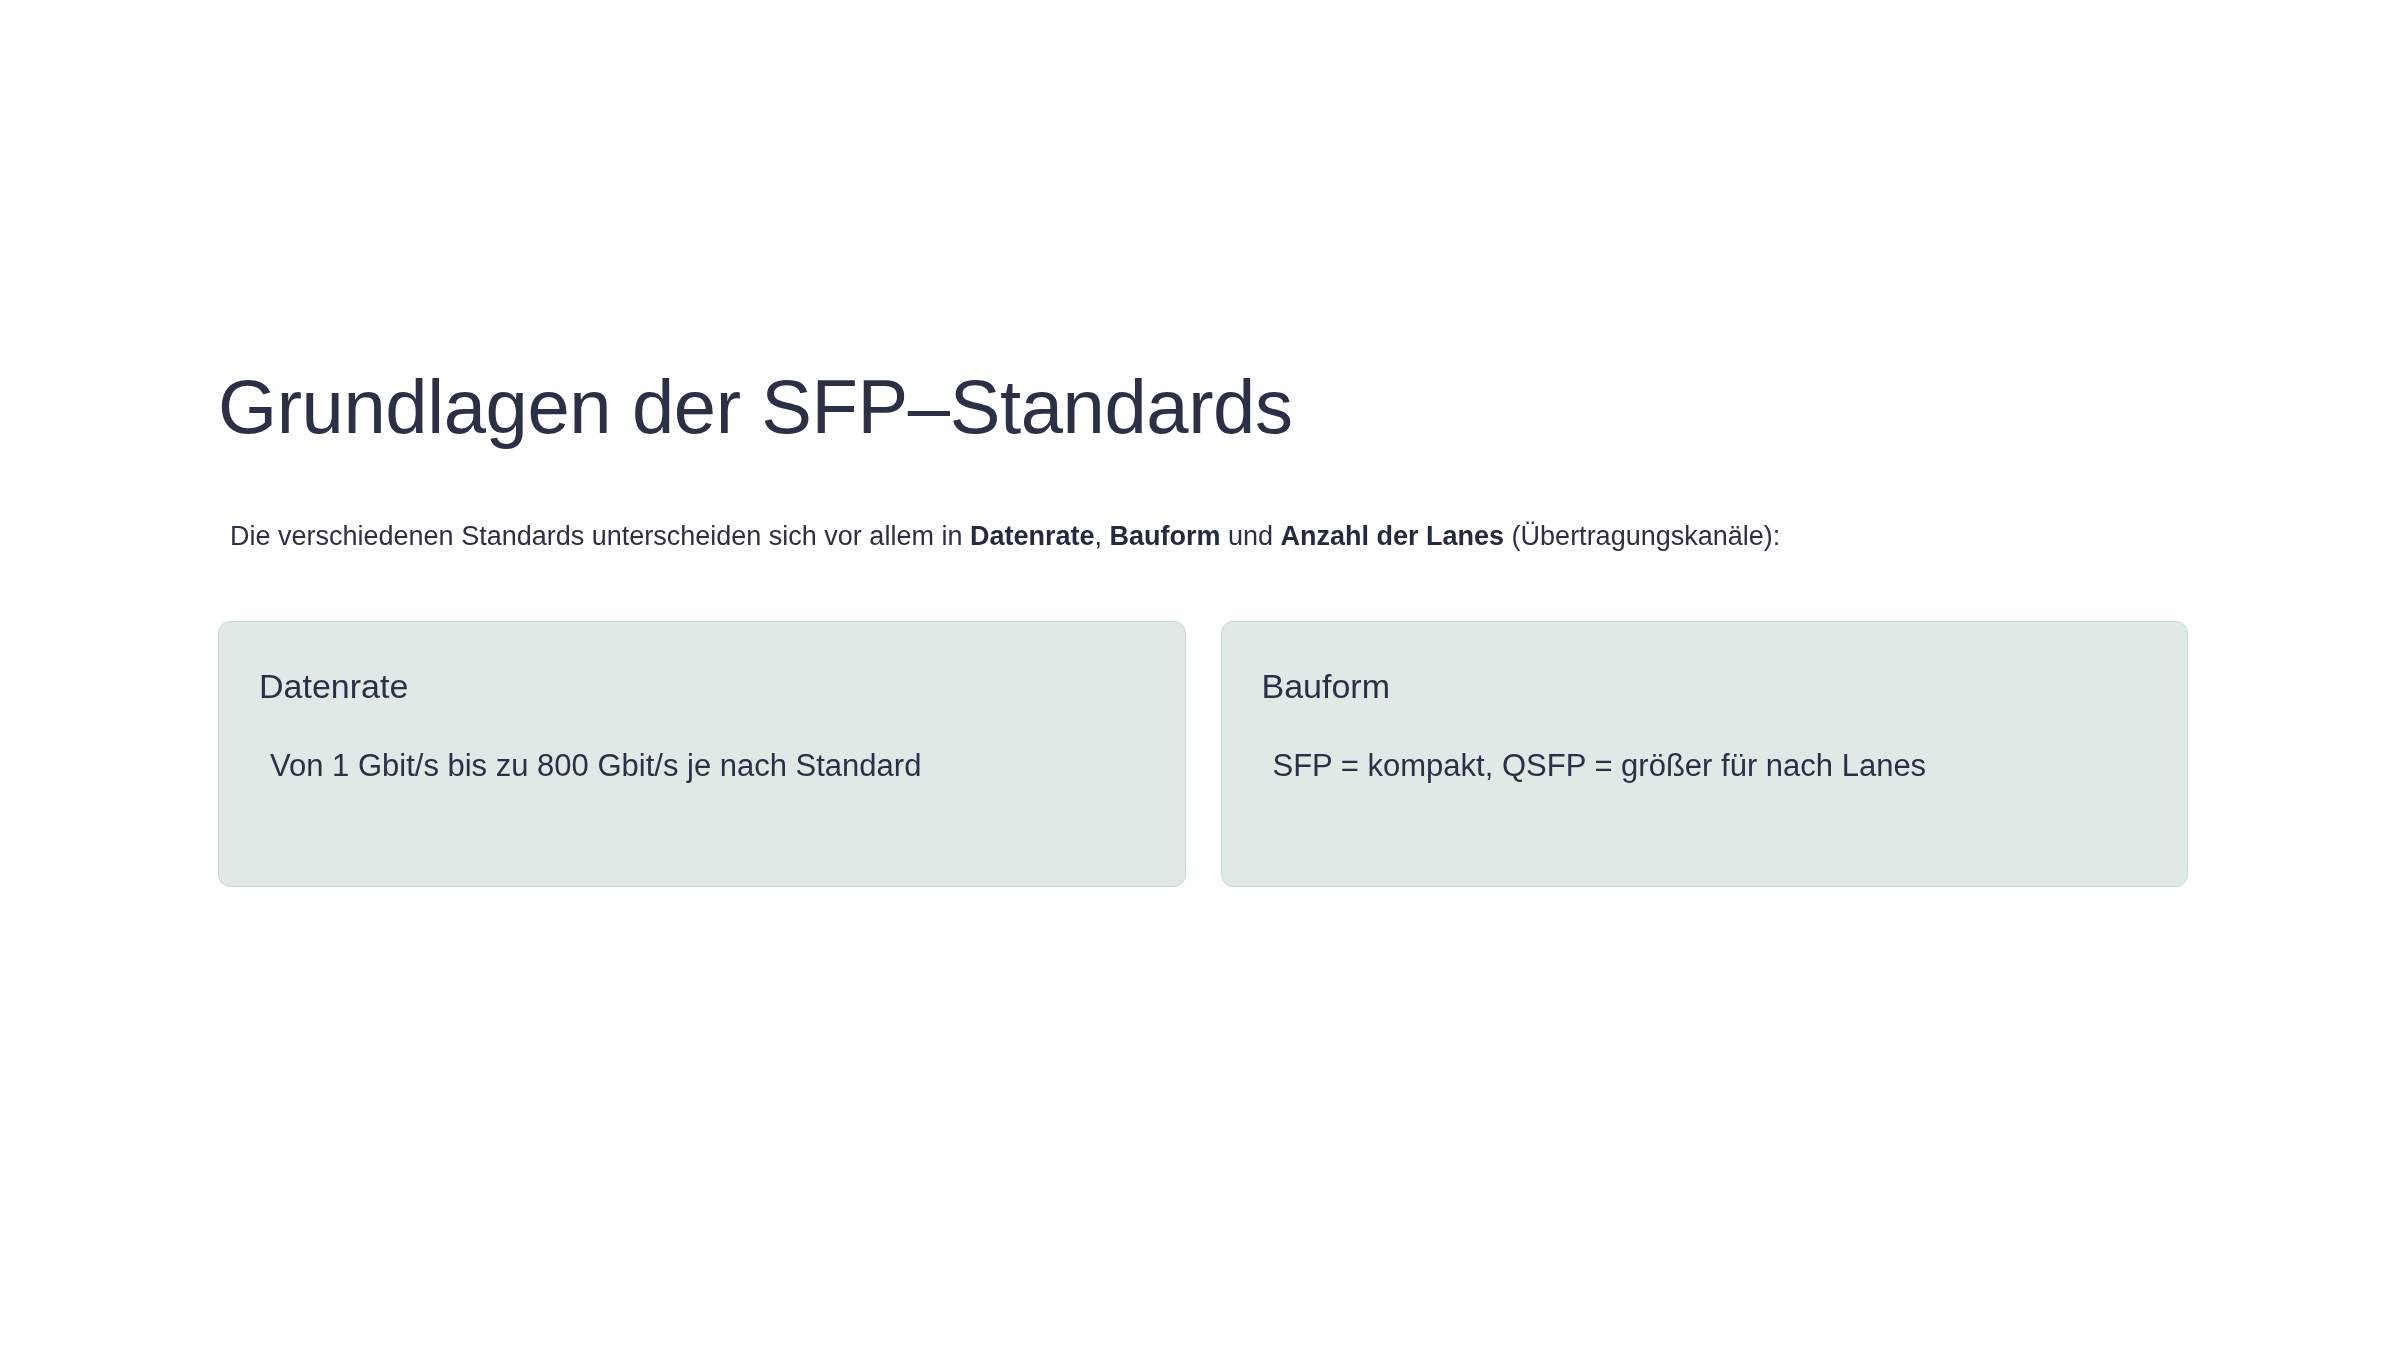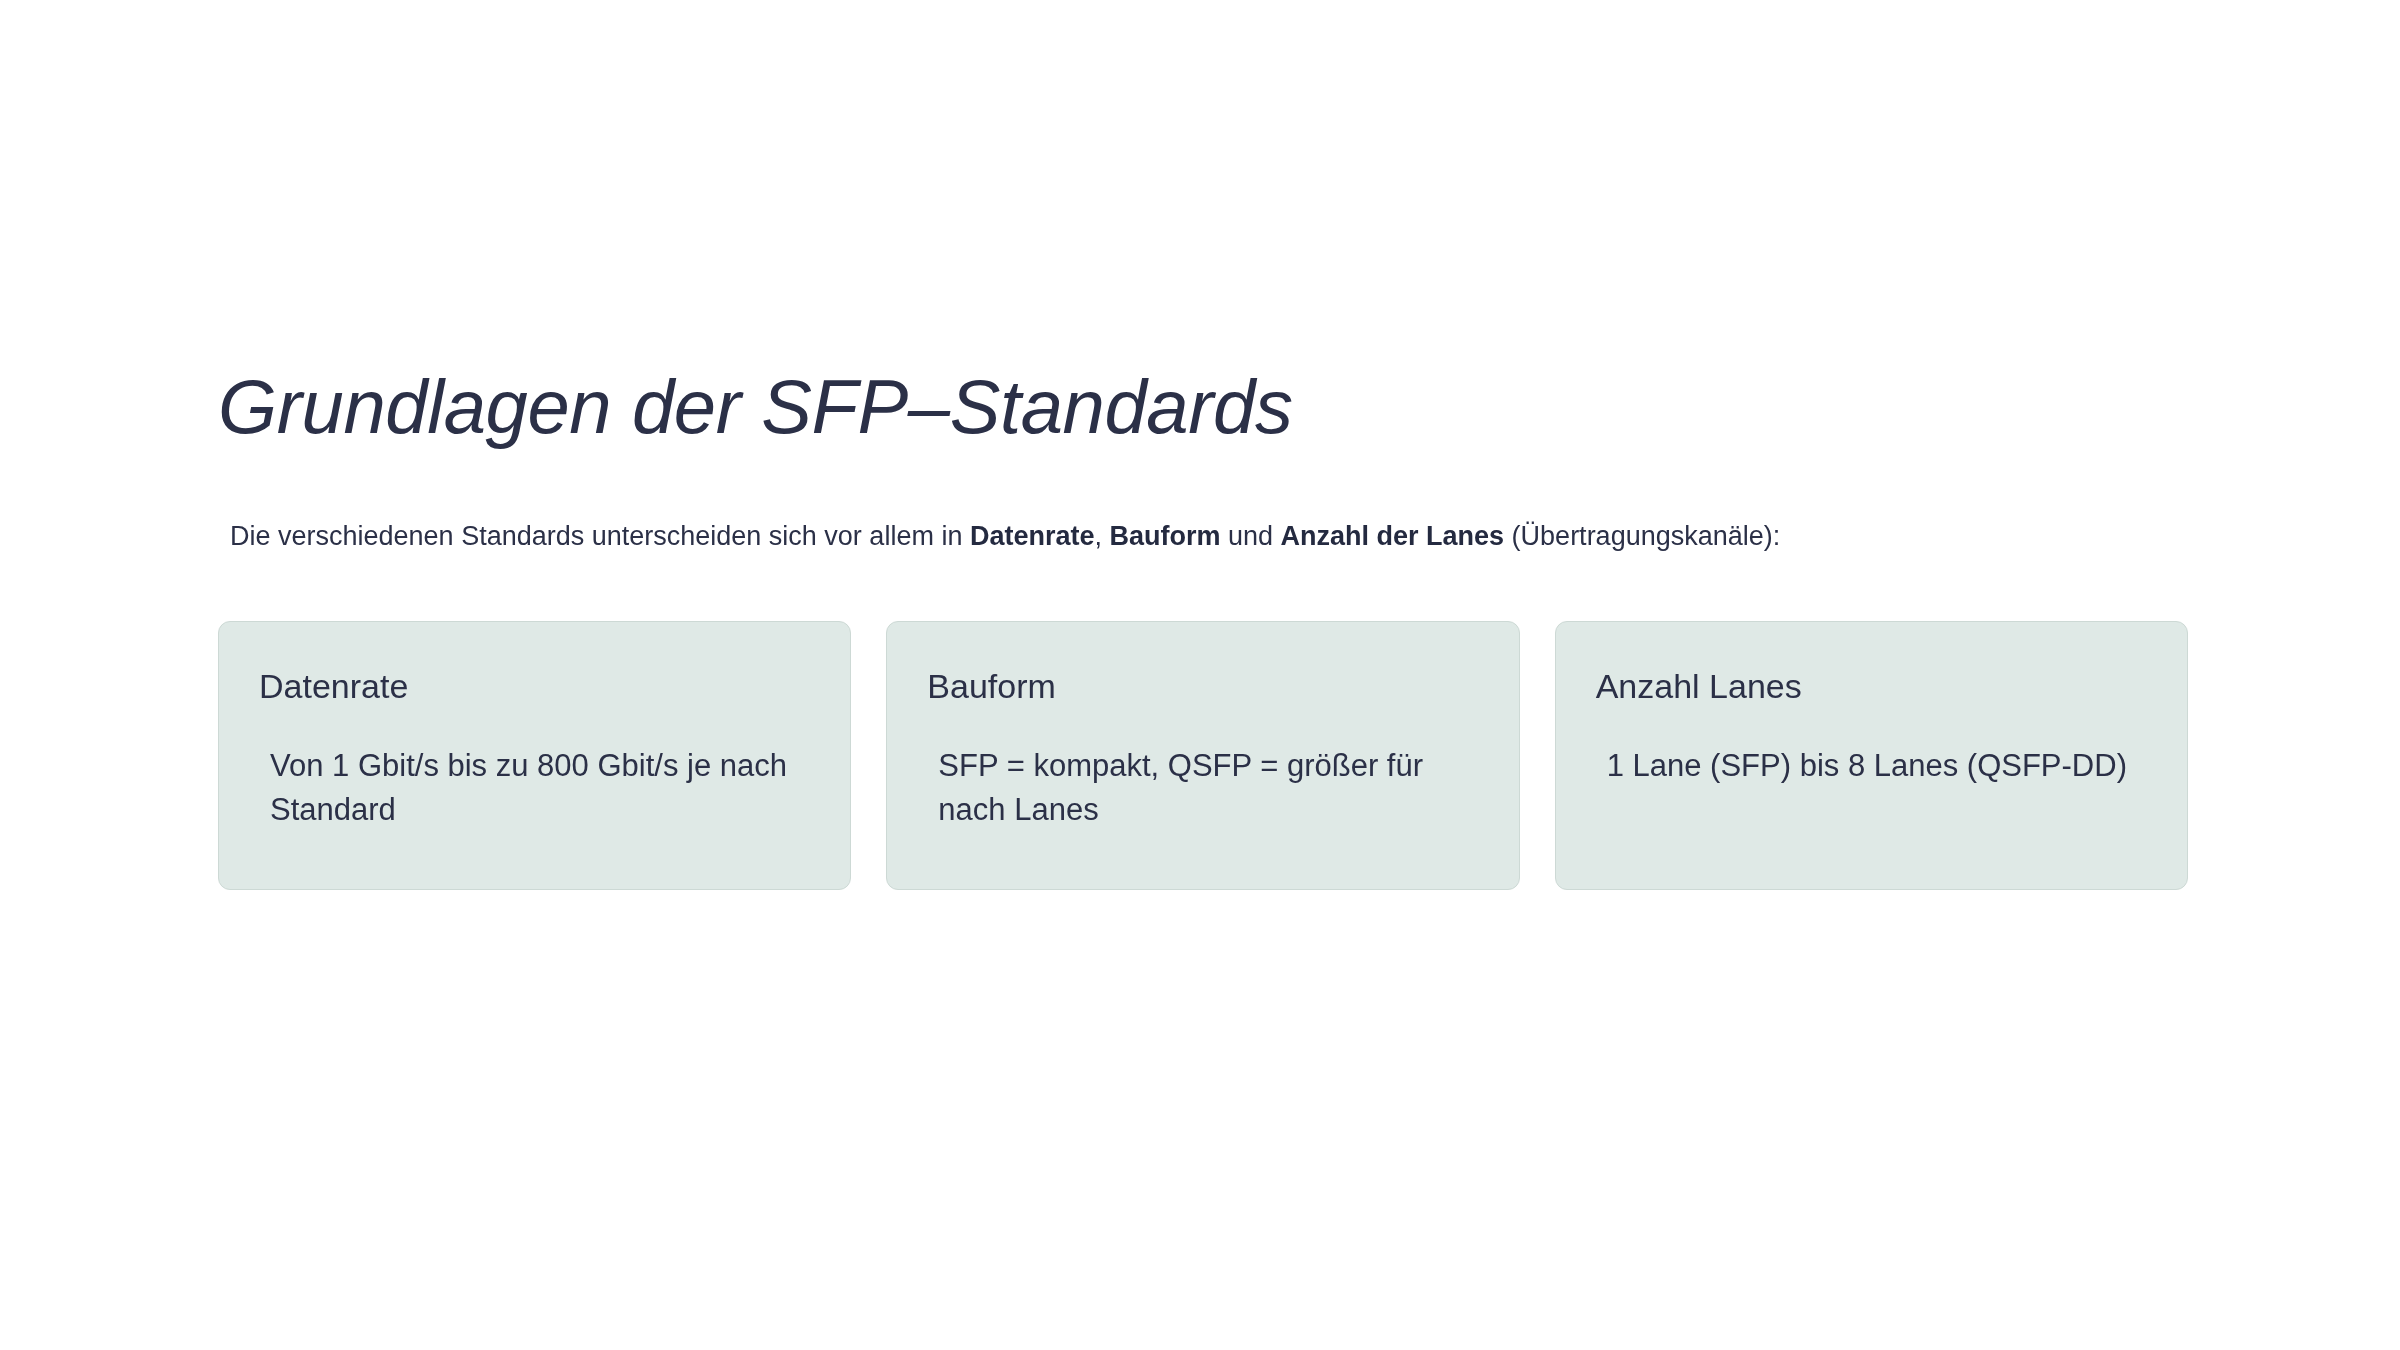--- a/index.html
+++ b/index.html
@@ -32,21 +32,20 @@
 
   
   .page-title {
     margin: 0;
     font-size: 76px;
     font-weight: 350;
     line-height: 1.12;
     letter-spacing: -0.4px;
     color: #2b3047;
     white-space: nowrap;
-    font-style: italic;
   }
 
   
   .intro {
     margin: 12px;
     padding-top: 54px;
     font-size: 27px;
     font-weight: 400;
     line-height: 1.62;
     color: #2b3047;
@@ -108,20 +107,16 @@
       <div class="card">
         <h2 class="card-title">Datenrate</h2>
         <p class="card-body">Von 1 Gbit/s bis zu 800 Gbit/s je nach Standard</p>
       </div>
 
       <div class="card">
         <h2 class="card-title">Bauform</h2>
         <p class="card-body">SFP = kompakt, QSFP = größer für nach Lanes</p>
       </div>
 
-      <div class="card">
-        <h2 class="card-title">Anzahl Lanes</h2>
-        <p class="card-body">1 Lane (SFP) bis 8 Lanes (QSFP-DD)</p>
-      </div>
 
     </div>
   </div>
 </div>
 
 </body></html>

